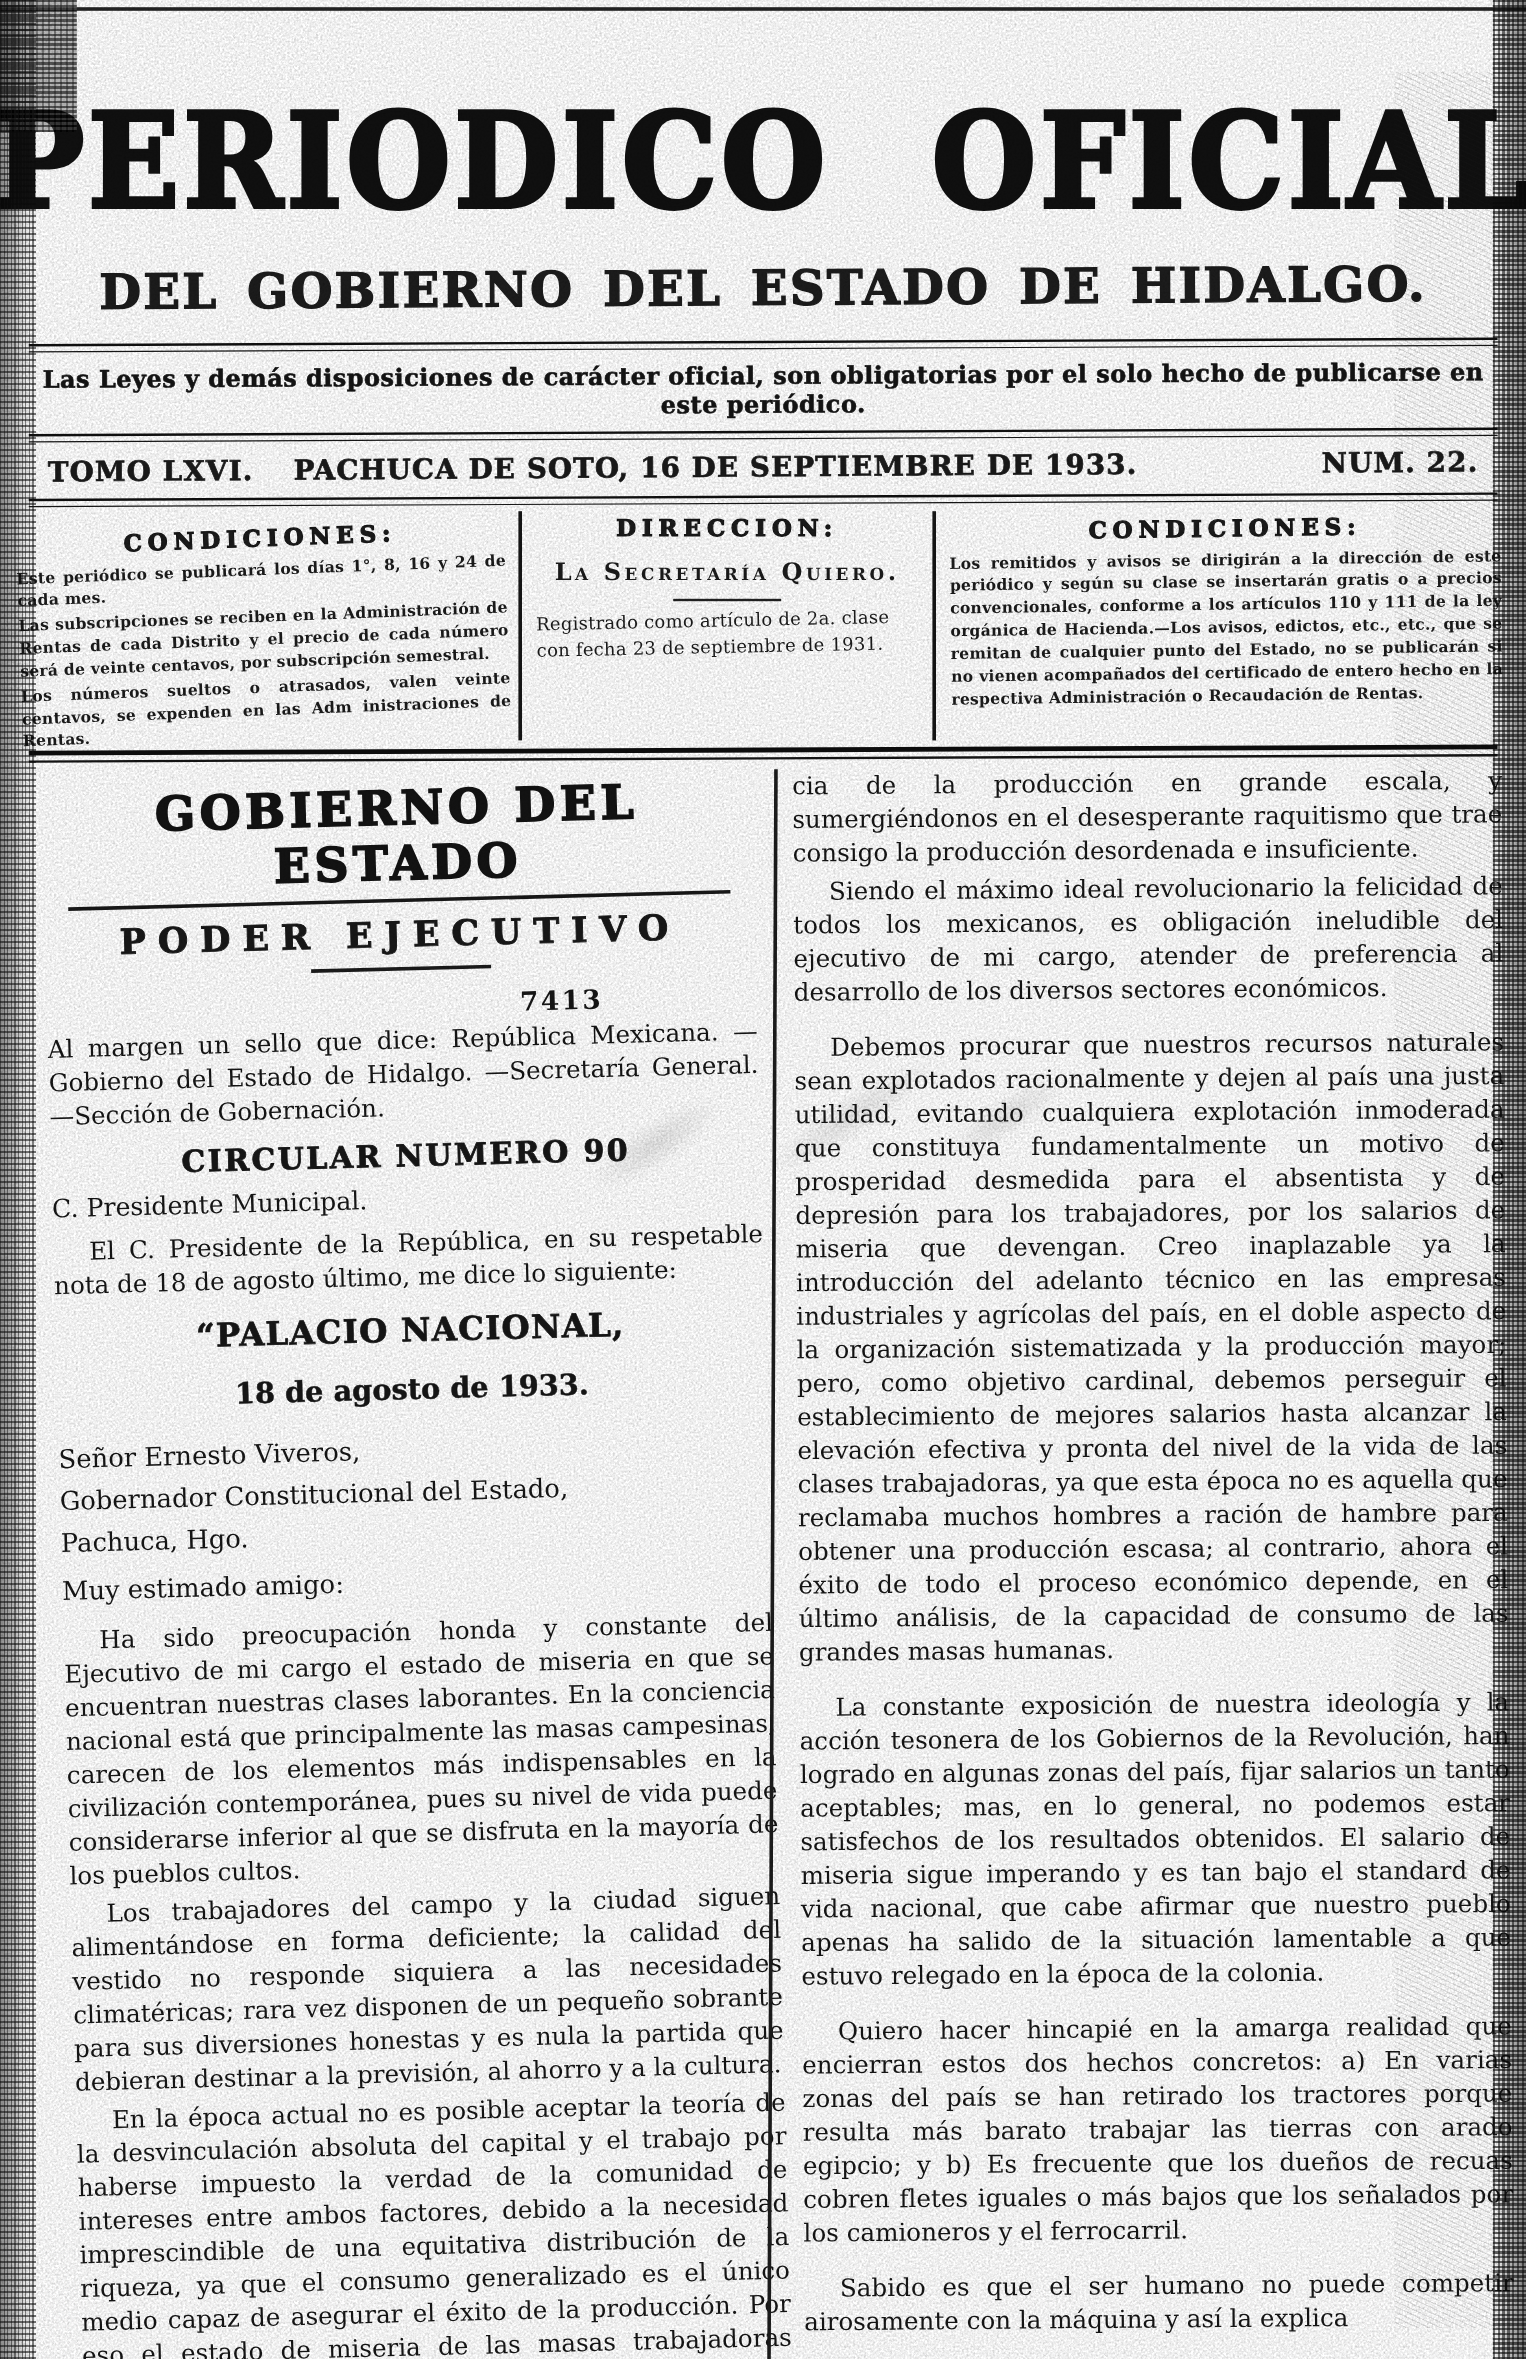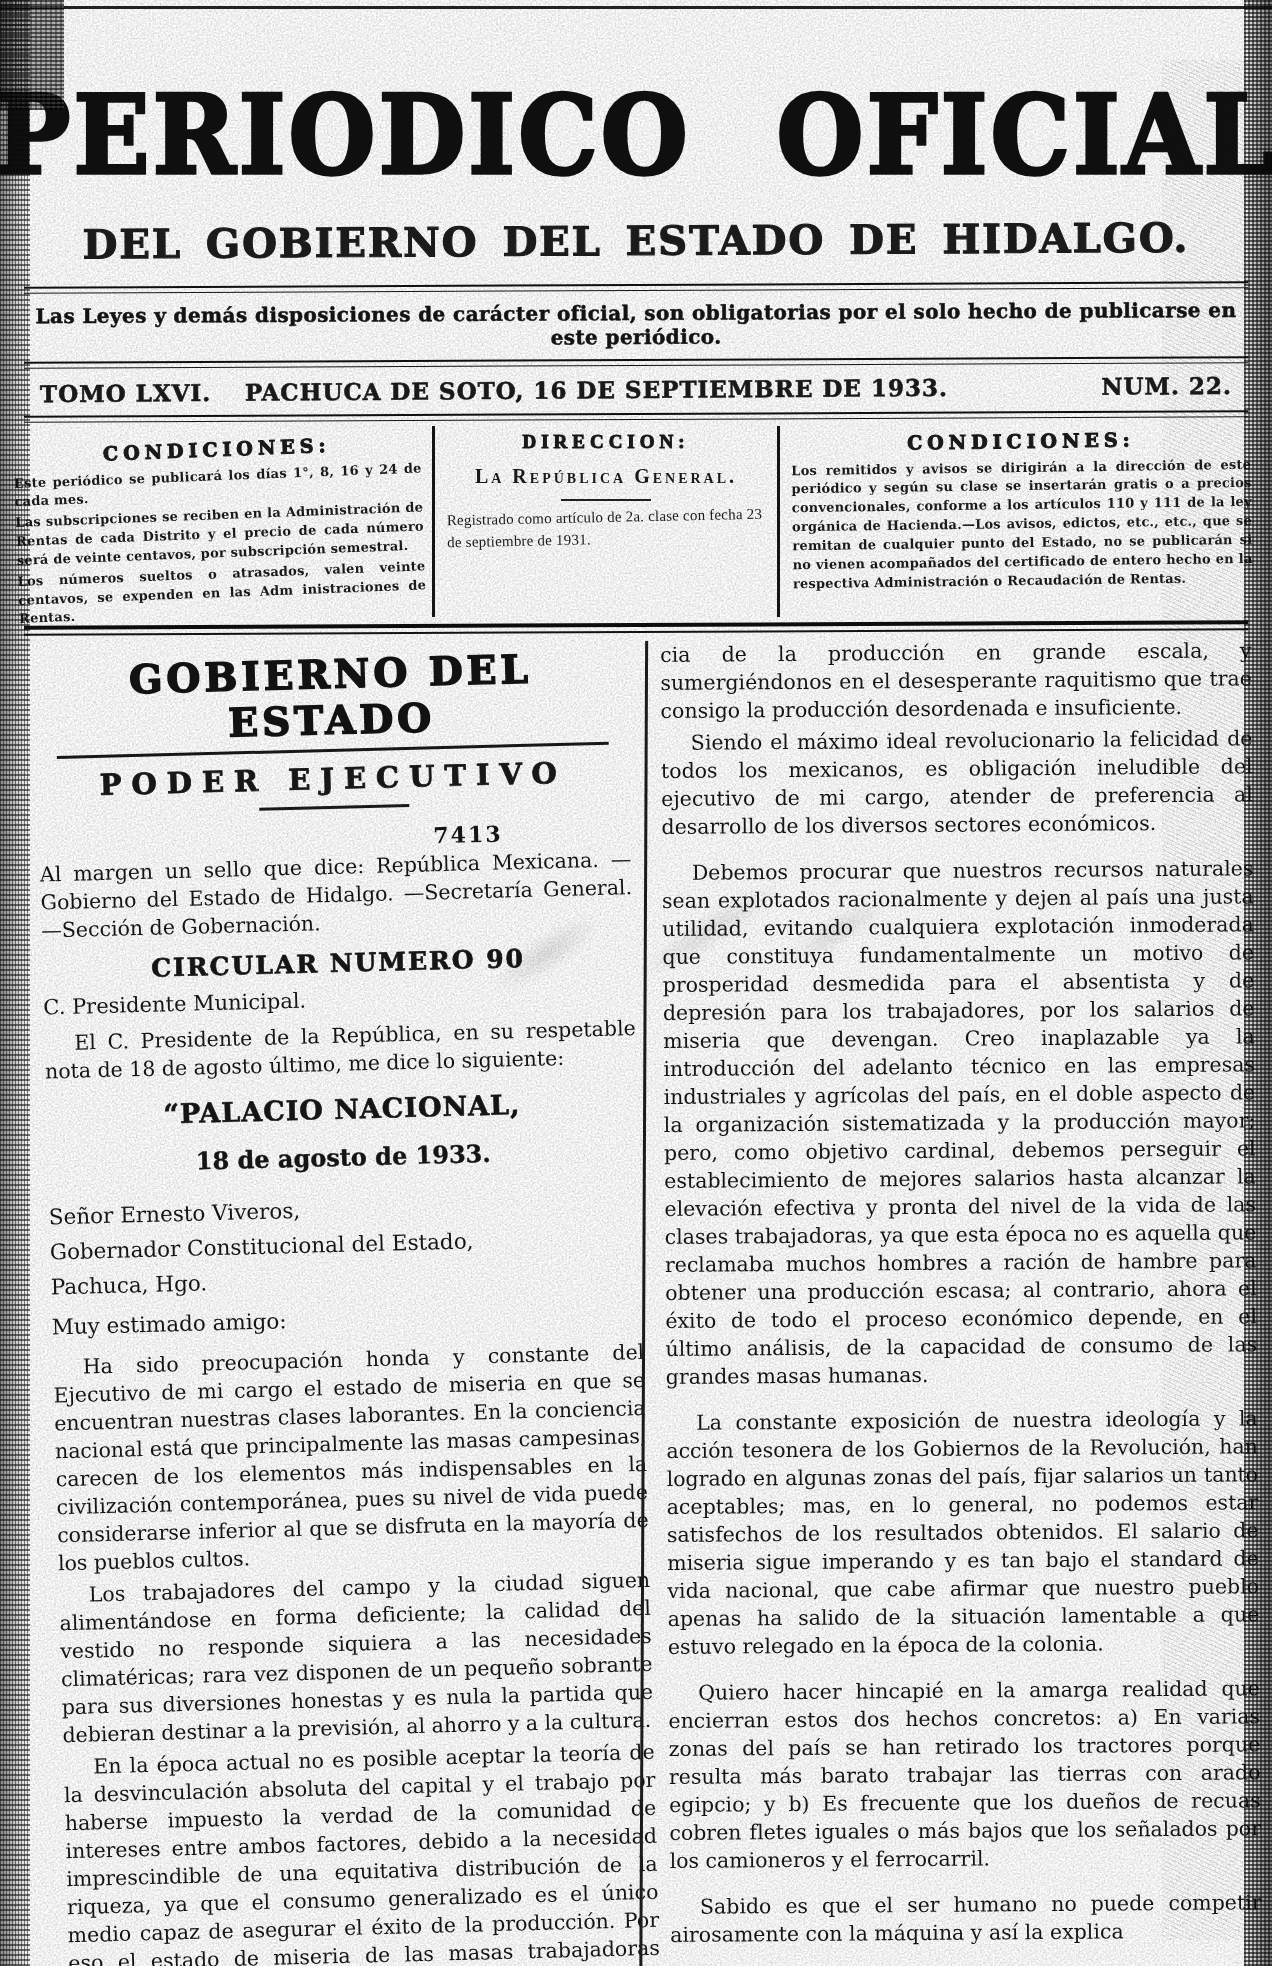--- a/index.html
+++ b/index.html
@@ -64,21 +64,21 @@
   .dateline-row .mid{flex:1;text-align:center;margin-right:120px;}
   
   .info-row{display:flex;align-items:stretch;margin:6px 10px 6px 2px;min-height:108px;}
   .info-box{font-size:13px;line-height:1.45;color:#1b1b1b;padding:2px 10px;}
   .info-box p{margin:2px 0;text-align:justify;font-weight:bold;letter-spacing:.2px;}
   .info-title{
     text-align:center;font-size:19px;font-weight:bold;letter-spacing:5px;
     -webkit-text-stroke:1px #161616;margin-bottom:3px;
   }
   .box-left{width:408px;transform:rotate(-2.2deg);transform-origin:top right;}
-  .box-mid{width:318px;text-align:center;font-family:Liberation Serif, serif;}
+  .box-mid{width:318px;text-align:center;}
   .box-mid .mid-line1{font-variant:small-caps;font-size:20px;letter-spacing:3px;margin-top:6px;font-weight:bold;}
   .box-mid .mid-rule{width:90px;border-top:2px solid #222;margin:8px auto 6px;}
   .box-mid p{text-align:left;font-weight:normal;font-size:15px;transform:rotate(-1.2deg);}
   .box-right{flex:1;transform:rotate(-.8deg);}
   .vsep{width:3px;background:#151515;margin:0 2px;}
   
   .columns{display:flex;margin:8px 14px 0 18px;position:relative;z-index:2;}
   .col{width:50%;}
   .col p{font-size:20.5px;line-height:28px;text-align:justify;margin:0 0 4px;text-indent:30px;color:#151515;}
   .col p.noindent{text-indent:0;}
@@ -132,21 +132,21 @@
   <div class="info-row">
     <div class="info-box box-left">
       <div class="info-title">CONDICIONES:</div>
       <p>Este periódico se publicará los días 1°, 8, 16 y 24 de cada mes.</p>
       <p>Las subscripciones se reciben en la Administración de Rentas de cada Distrito y el precio de cada número será de veinte centavos, por subscripción semestral.</p>
       <p>Los números sueltos o atrasados, valen veinte centavos, se expenden en las Adm inistraciones de Rentas.</p>
     </div>
     <div class="vsep"></div>
     <div class="info-box box-mid">
       <div class="info-title">DIRECCION:</div>
-      <div class="mid-line1">La República General.</div>
+      <div class="mid-line1">La Secretaría Quiero.</div>
       <div class="mid-rule"></div>
       <p>Registrado como artículo de 2a. clase con fecha 23 de septiembre de 1931.</p>
     </div>
     <div class="vsep"></div>
     <div class="info-box box-right">
       <div class="info-title">CONDICIONES:</div>
       <p>Los remitidos y avisos se dirigirán a la dirección de este periódico y según su clase se insertarán gratis o a precios convencionales, conforme a los artículos 110 y 111 de la ley orgánica de Hacienda.—Los avisos, edictos, etc., etc., que se remitan de cualquier punto del Estado, no se publicarán si no vienen acompañados del certificado de entero hecho en la respectiva Administración o Recaudación de Rentas.</p>
     </div>
   </div>
   <div class="rule heavy"></div>

